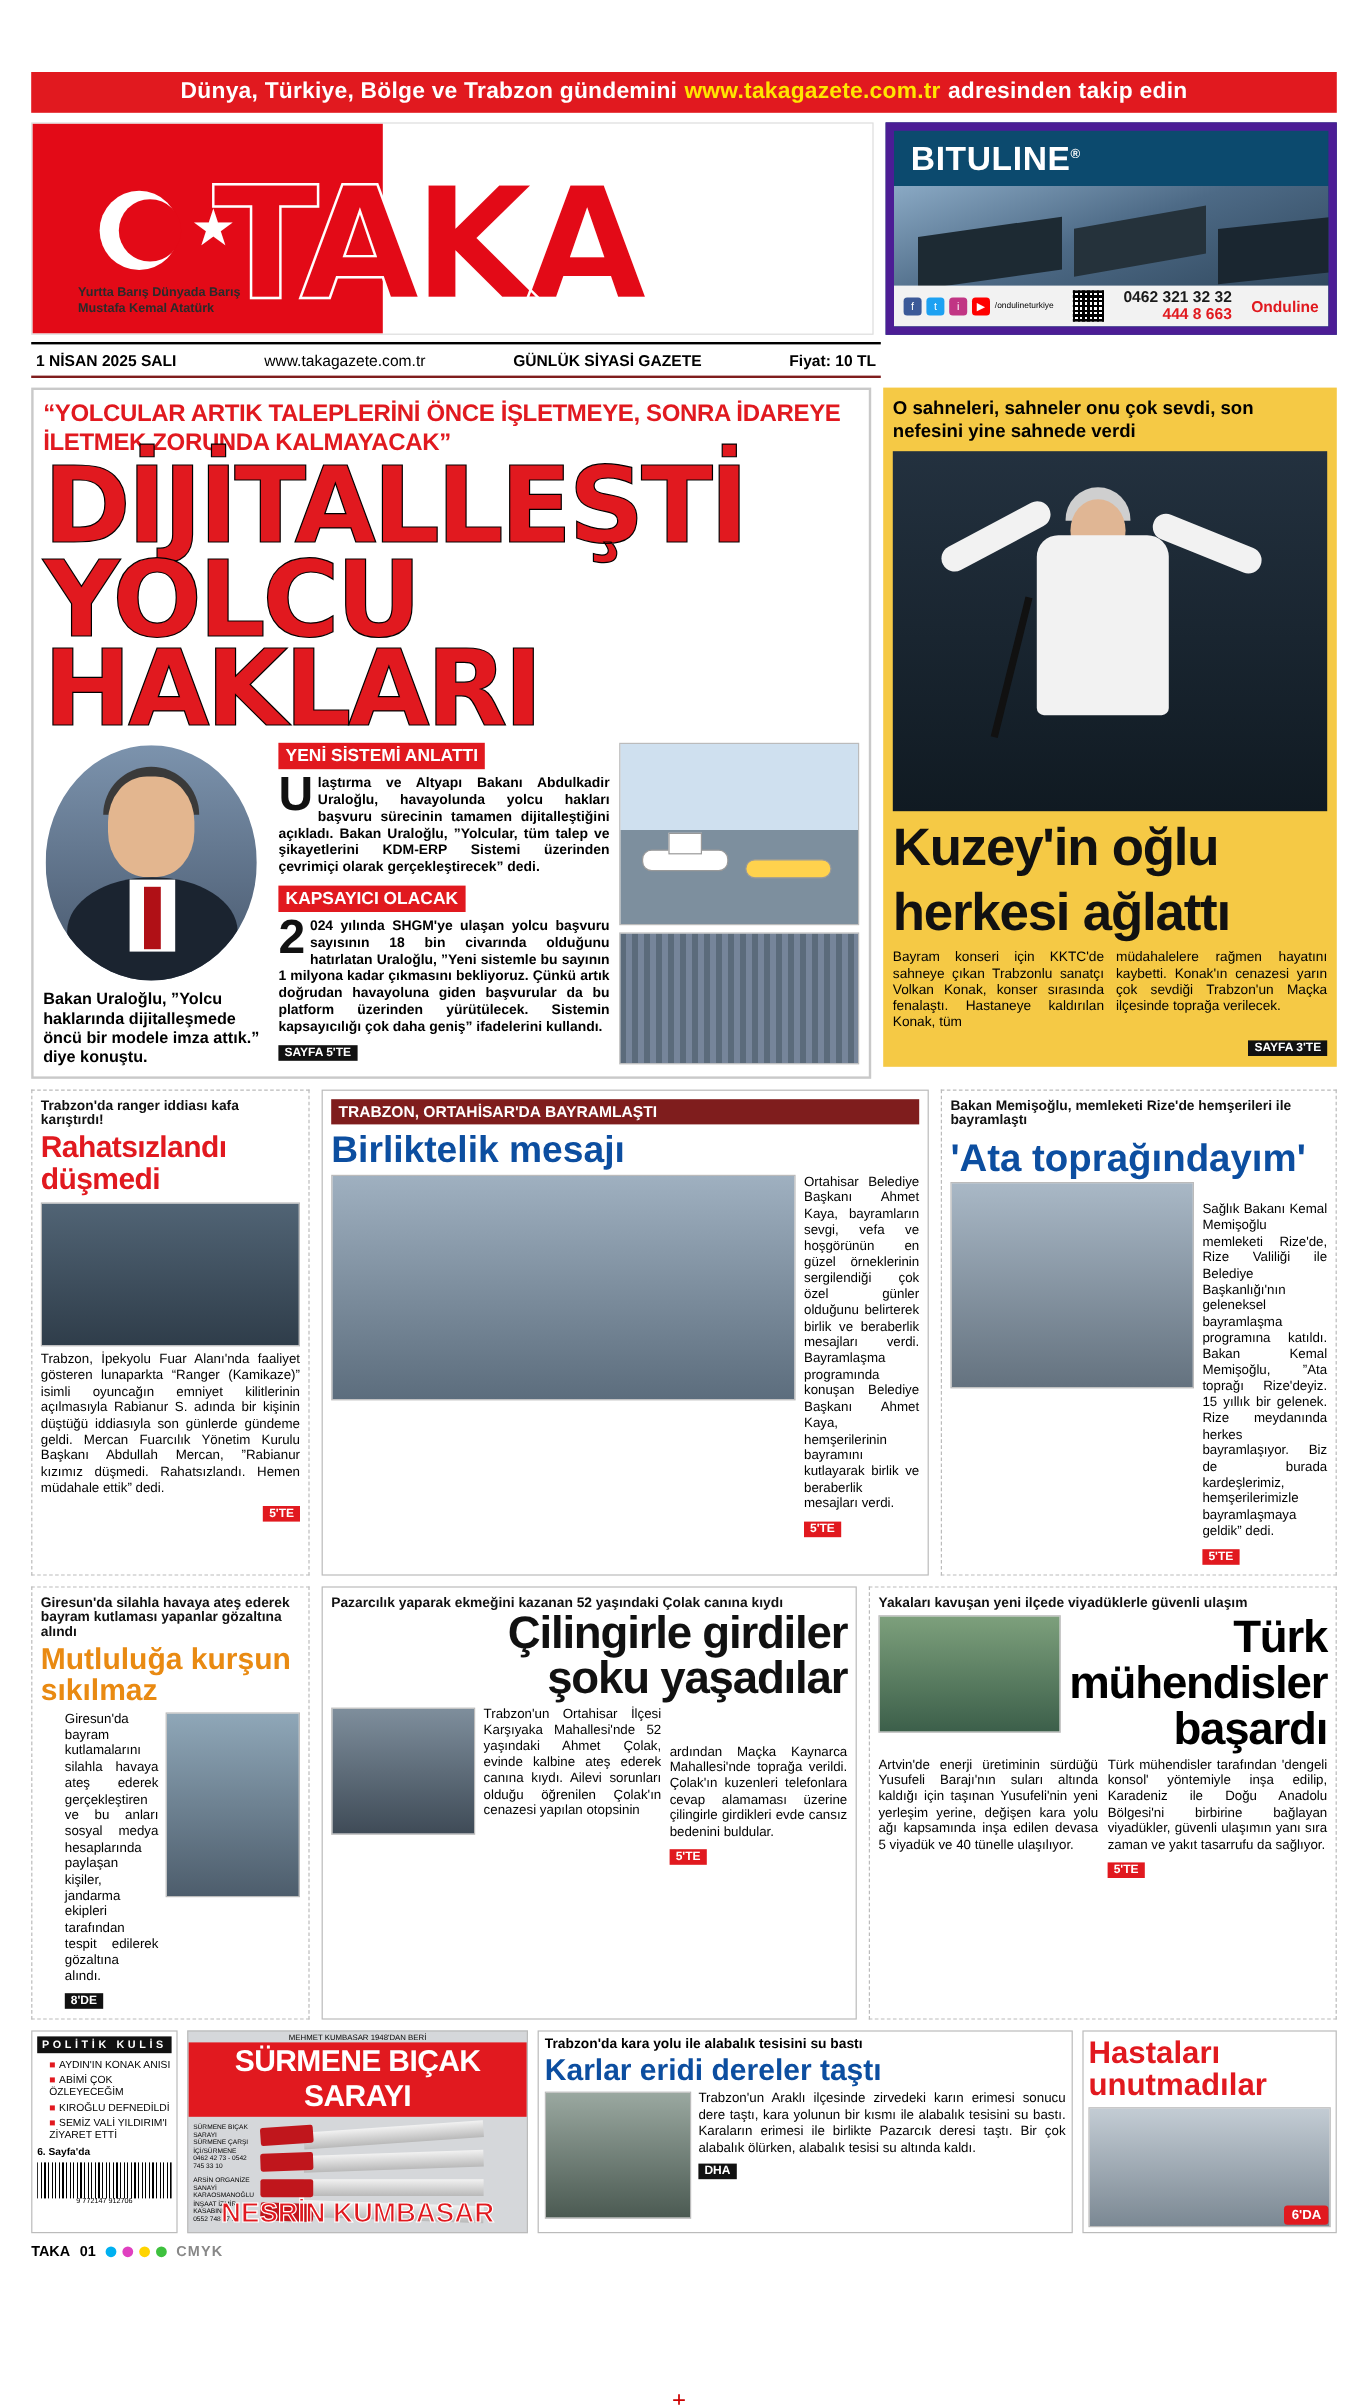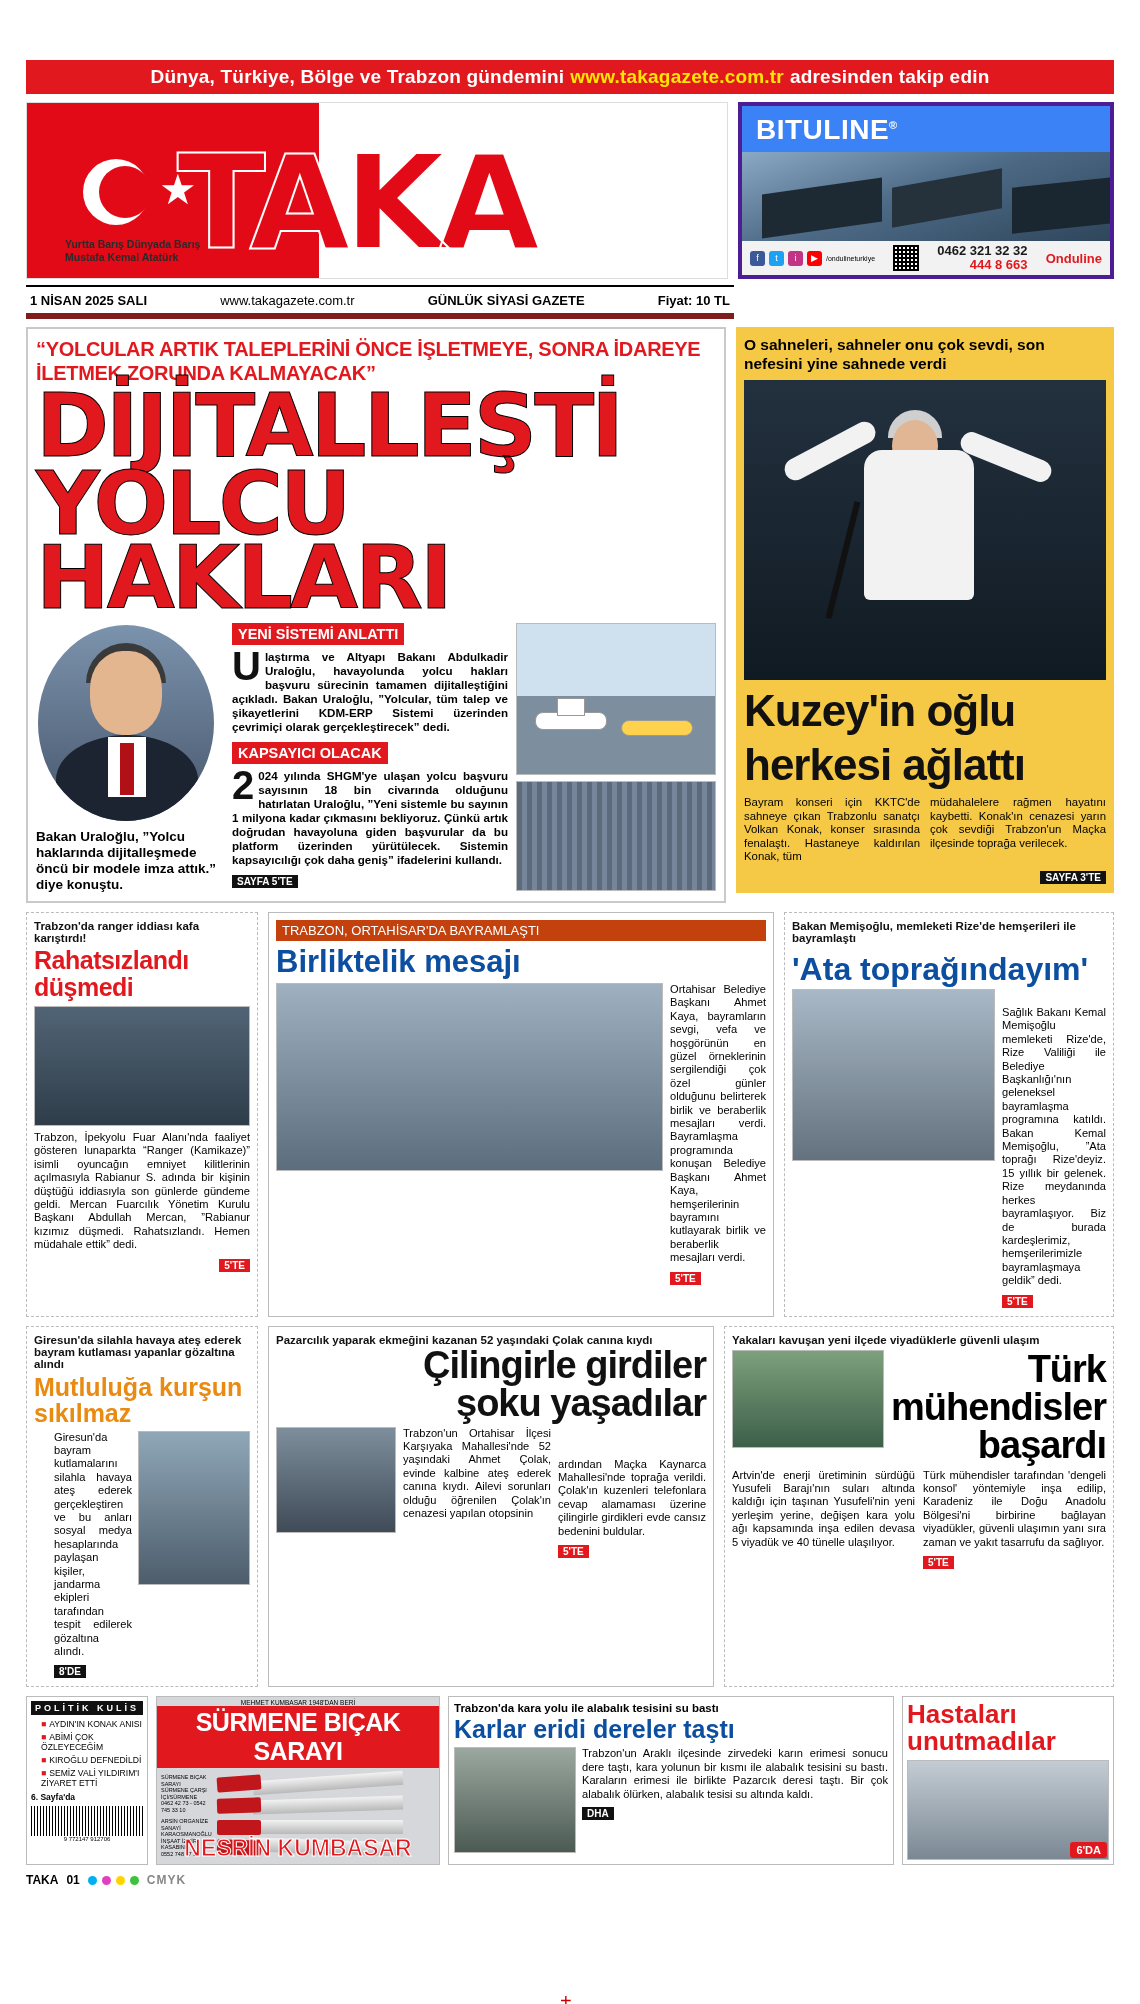--- a/index.html
+++ b/index.html
@@ -11,34 +11,34 @@
   .topbanner .site{color:#ffe600;margin:0 6px;}
   
   .masthead{display:flex;margin-top:8px;gap:10px;}
   .mast-left{flex:0 0 700px;position:relative;background:#fff;border:1px solid #ddd;height:175px;overflow:hidden;}
   .flagbox{position:absolute;left:0;top:0;width:292px;height:175px;background:#e30a17;}
   .crescent{position:absolute;left:56px;top:56px;width:66px;height:66px;border-radius:50%;background:#fff;}
   .crescent:after{content:"";position:absolute;left:16px;top:7px;width:52px;height:52px;border-radius:50%;background:#e30a17;}
   .star{position:absolute;left:132px;top:70px;color:#fff;font-size:42px;line-height:34px;}
   .taka-logo{position:absolute;left:150px;top:24px;font-size:130px;font-weight:bold;color:#e30a17;font-family:"DejaVu Sans",sans-serif;letter-spacing:-6px;-webkit-text-stroke:2px #fff;}
   .mast-slogan{position:absolute;left:38px;bottom:14px;color:#2a2a2a;font-size:10.5px;font-weight:bold;line-height:13px;}
-  .mast-right{flex:1;border:4px solid #4c1d95;position:relative;overflow:hidden;background:#3b82f6;}
+  .mast-right{flex:1;border:7px solid #4c1d95;position:relative;overflow:hidden;background:#0c4a6e;}
   .ad-title{position:absolute;left:14px;top:8px;font-size:28px;font-weight:bold;color:#fff;letter-spacing:.5px;}
   .ad-title sup{font-size:11px;vertical-align:super;}
   .ad-roofs{position:absolute;left:0;top:46px;width:100%;height:96px;background:linear-gradient(160deg,#8aa9c4 0%,#4d6a86 45%,#2d4459 100%);}
   .ad-roof-shape{position:absolute;background:#1d2a33;}
   .ad-bottom{position:absolute;left:0;bottom:0;width:100%;height:34px;background:#f2f2f2;display:flex;align-items:center;justify-content:space-between;padding:0 8px;box-sizing:border-box;}
   .ad-social{display:flex;gap:4px;align-items:center;}
   .soc{width:15px;height:15px;border-radius:3px;background:#3b5998;color:#fff;font-size:9px;display:flex;align-items:center;justify-content:center;}
   .ad-phone{font-size:13px;font-weight:bold;color:#1a1a1a;text-align:right;line-height:14px;}
   .ad-phone .red{color:#e1191f;}
   .ad-brand{font-size:13px;font-weight:bold;color:#e1191f;}
   .qrbox{width:26px;height:26px;background:repeating-linear-gradient(90deg,#000 0 2px,#fff 2px 4px),repeating-linear-gradient(0deg,#000 0 2px,#fff 2px 4px);background-blend-mode:multiply;}
   
-  .inforow{display:flex;align-items:center;justify-content:space-between;border-top:2px solid #000;border-bottom:6px solid #7f1d1d;margin-top:6px;height:26px;font-size:13px;font-weight:bold;padding:0 4px;width:700px;}
+  .inforow{display:flex;align-items:center;justify-content:space-between;border-top:2px solid #000;border-bottom:2px solid #7f1d1d;margin-top:6px;height:26px;font-size:13px;font-weight:bold;padding:0 4px;width:700px;}
   .inforow .mid{font-weight:normal;}
   
   .mainrow{display:flex;gap:10px;margin-top:8px;}
   .lead{flex:0 0 700px;border:2px solid #c9c9c9;padding:8px;box-sizing:border-box;}
   .kicker{color:#e1191f;font-size:20px;font-weight:bold;line-height:24px;letter-spacing:-.3px;}
   .headline{font-size:88px;line-height:74px;font-weight:bold;color:#e1191f;letter-spacing:-3px;margin-top:4px;font-family:"DejaVu Sans",sans-serif;-webkit-text-stroke:1px #000;}
   .lead-body{display:flex;gap:8px;margin-top:8px;}
   .portrait{flex:0 0 188px;}
   .oval{width:176px;height:196px;border-radius:50%;background:linear-gradient(#7c93ad,#46566b);position:relative;overflow:hidden;border:2px solid #fff;}
   .oval .face{position:absolute;left:52px;top:26px;width:72px;height:84px;border-radius:45%;background:#e3b68f;}
@@ -72,21 +72,21 @@
   .right-cols{display:flex;gap:10px;margin-top:8px;font-size:11.4px;line-height:13.6px;text-align:justify;}
   .right-cols p{margin:0;}
   
   .row3{display:flex;gap:10px;margin-top:9px;}
   .box{border:1px dashed #bbb;padding:7px;box-sizing:border-box;}
   .box.b1{flex:0 0 232px;}
   .box.b2{flex:1;border:1px solid #bbb;}
   .box.b3{flex:0 0 330px;}
   .mini-kicker{font-size:11.5px;font-weight:bold;color:#111;}
   .mini-head{font-size:25px;font-weight:bold;color:#e1191f;line-height:27px;margin-top:3px;letter-spacing:-.5px;}
-  .blackbar{background:#c2410c;color:#fff;font-size:13px;font-weight:normal;padding:3px 6px;}
+  .blackbar{background:#7f1d1d;color:#fff;font-size:13px;font-weight:bold;padding:3px 6px;}
   .mini-head2{font-size:31px;font-weight:bold;color:#0c4ea0;line-height:33px;margin-top:4px;}
   .mini-head3{font-size:32px;font-weight:bold;color:#0c4ea0;line-height:29px;margin-top:11px;}
   .bodytext{font-size:11.1px;line-height:13.4px;text-align:justify;margin-top:5px;}
   .imgph{background:#8fa3b4;border:1px solid #bbb;overflow:hidden;position:relative;}
   .redtag{display:inline-block;background:#e1191f;color:#fff;font-size:10px;font-weight:bold;padding:1px 5px;}
   .blktag{display:inline-block;background:#111;color:#fff;font-size:10px;font-weight:bold;padding:1px 5px;}
   
   .row4{display:flex;gap:10px;margin-top:9px;}
   .box.c1{flex:0 0 232px;}
   .box.c2{flex:1;border:1px solid #bbb;}

